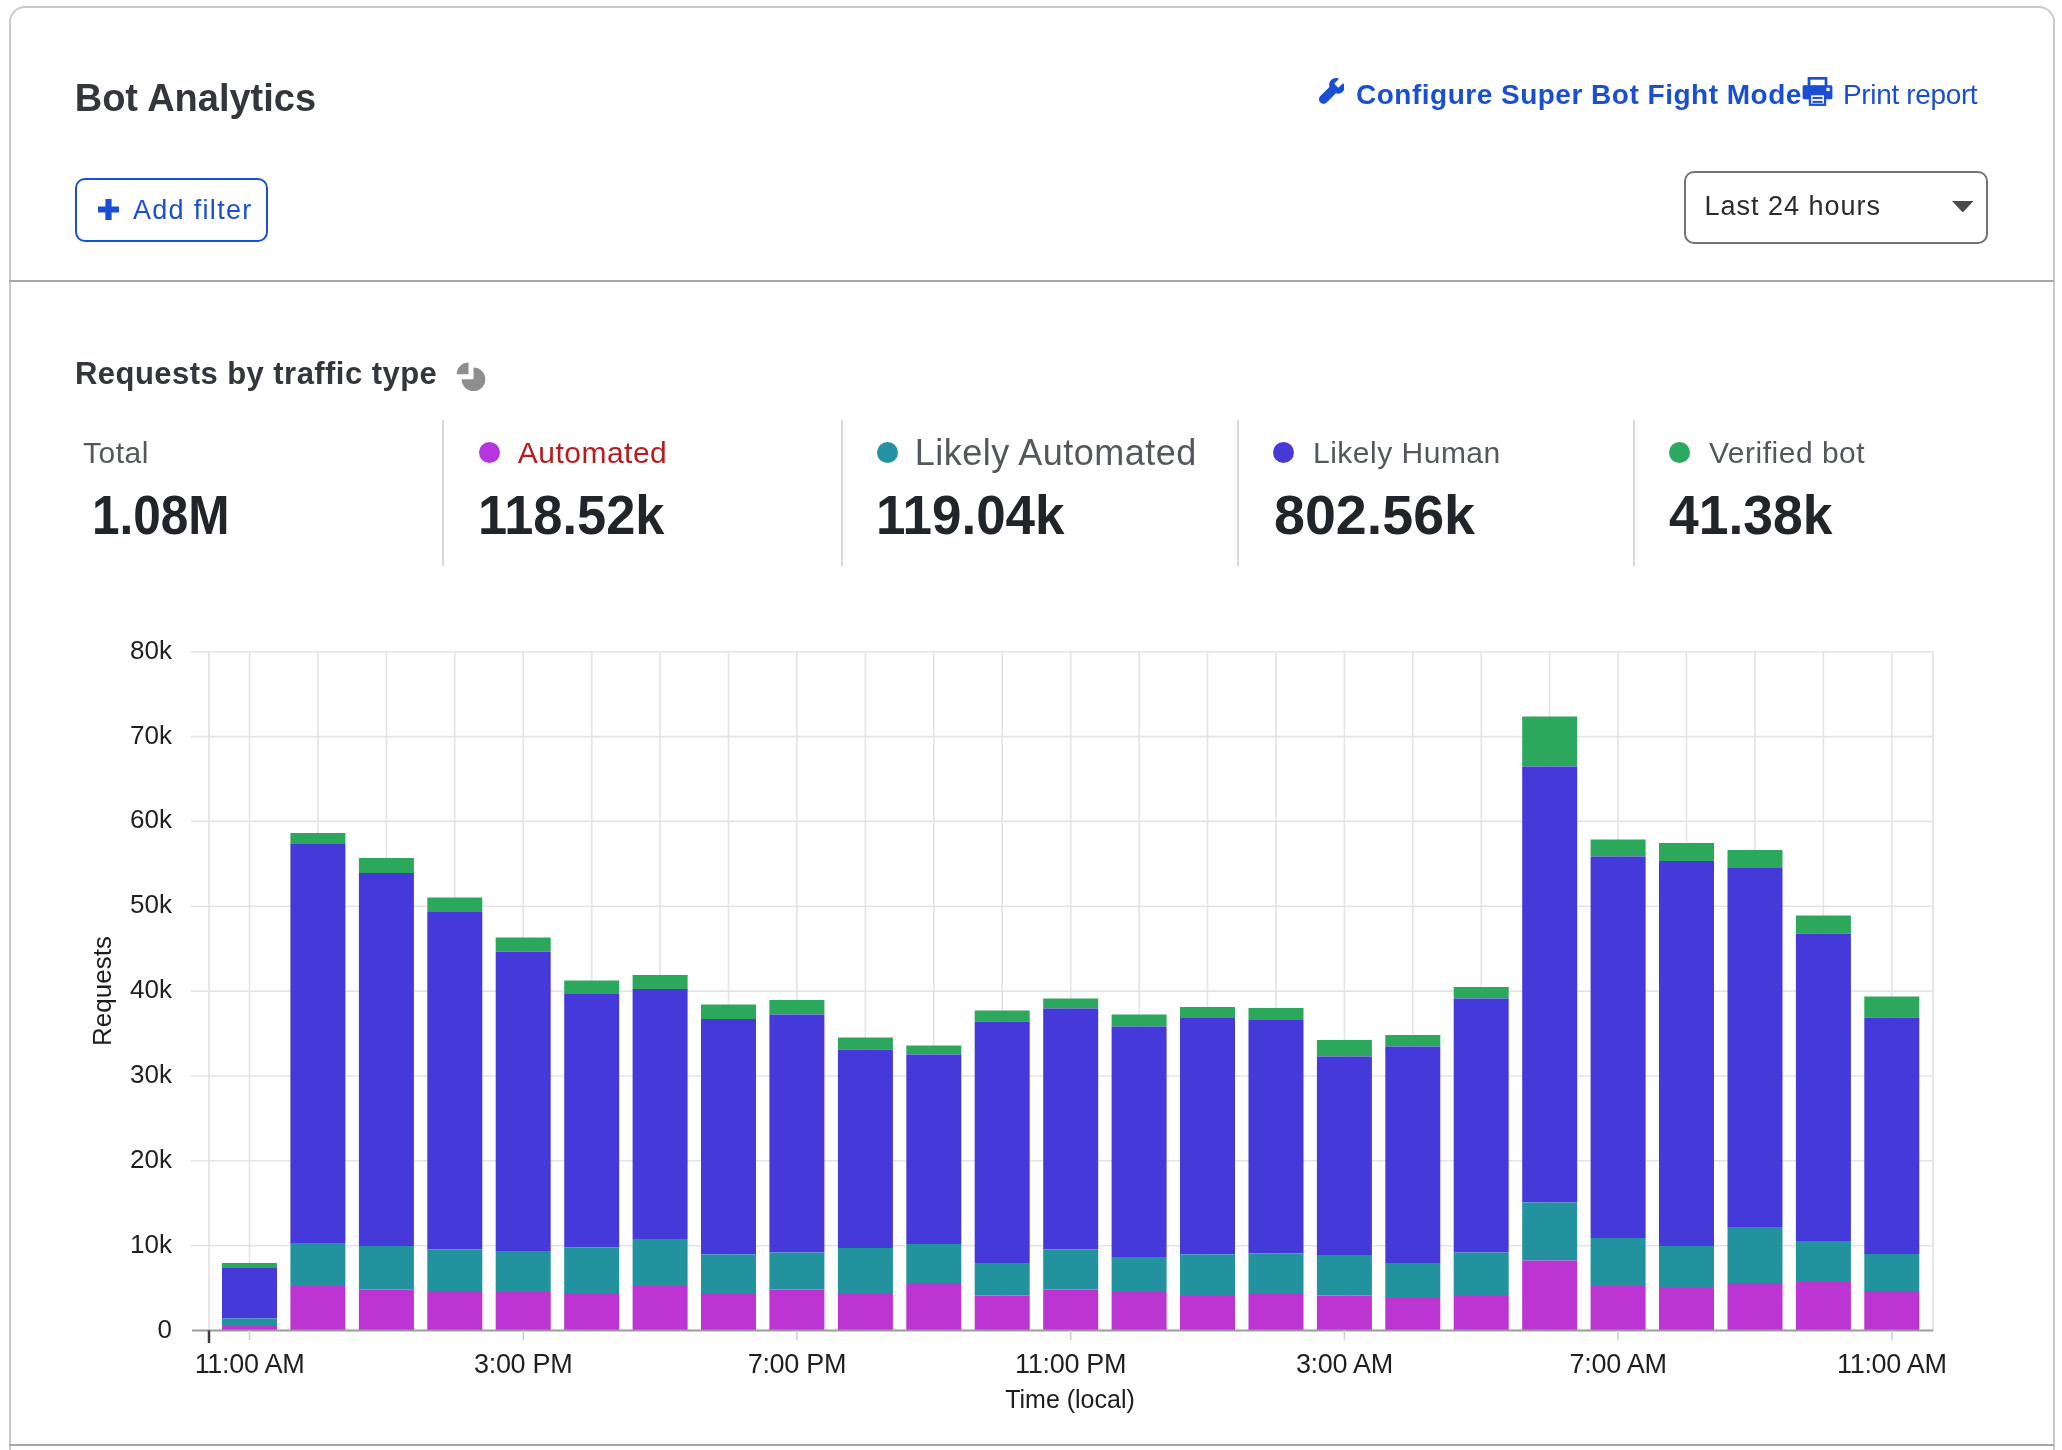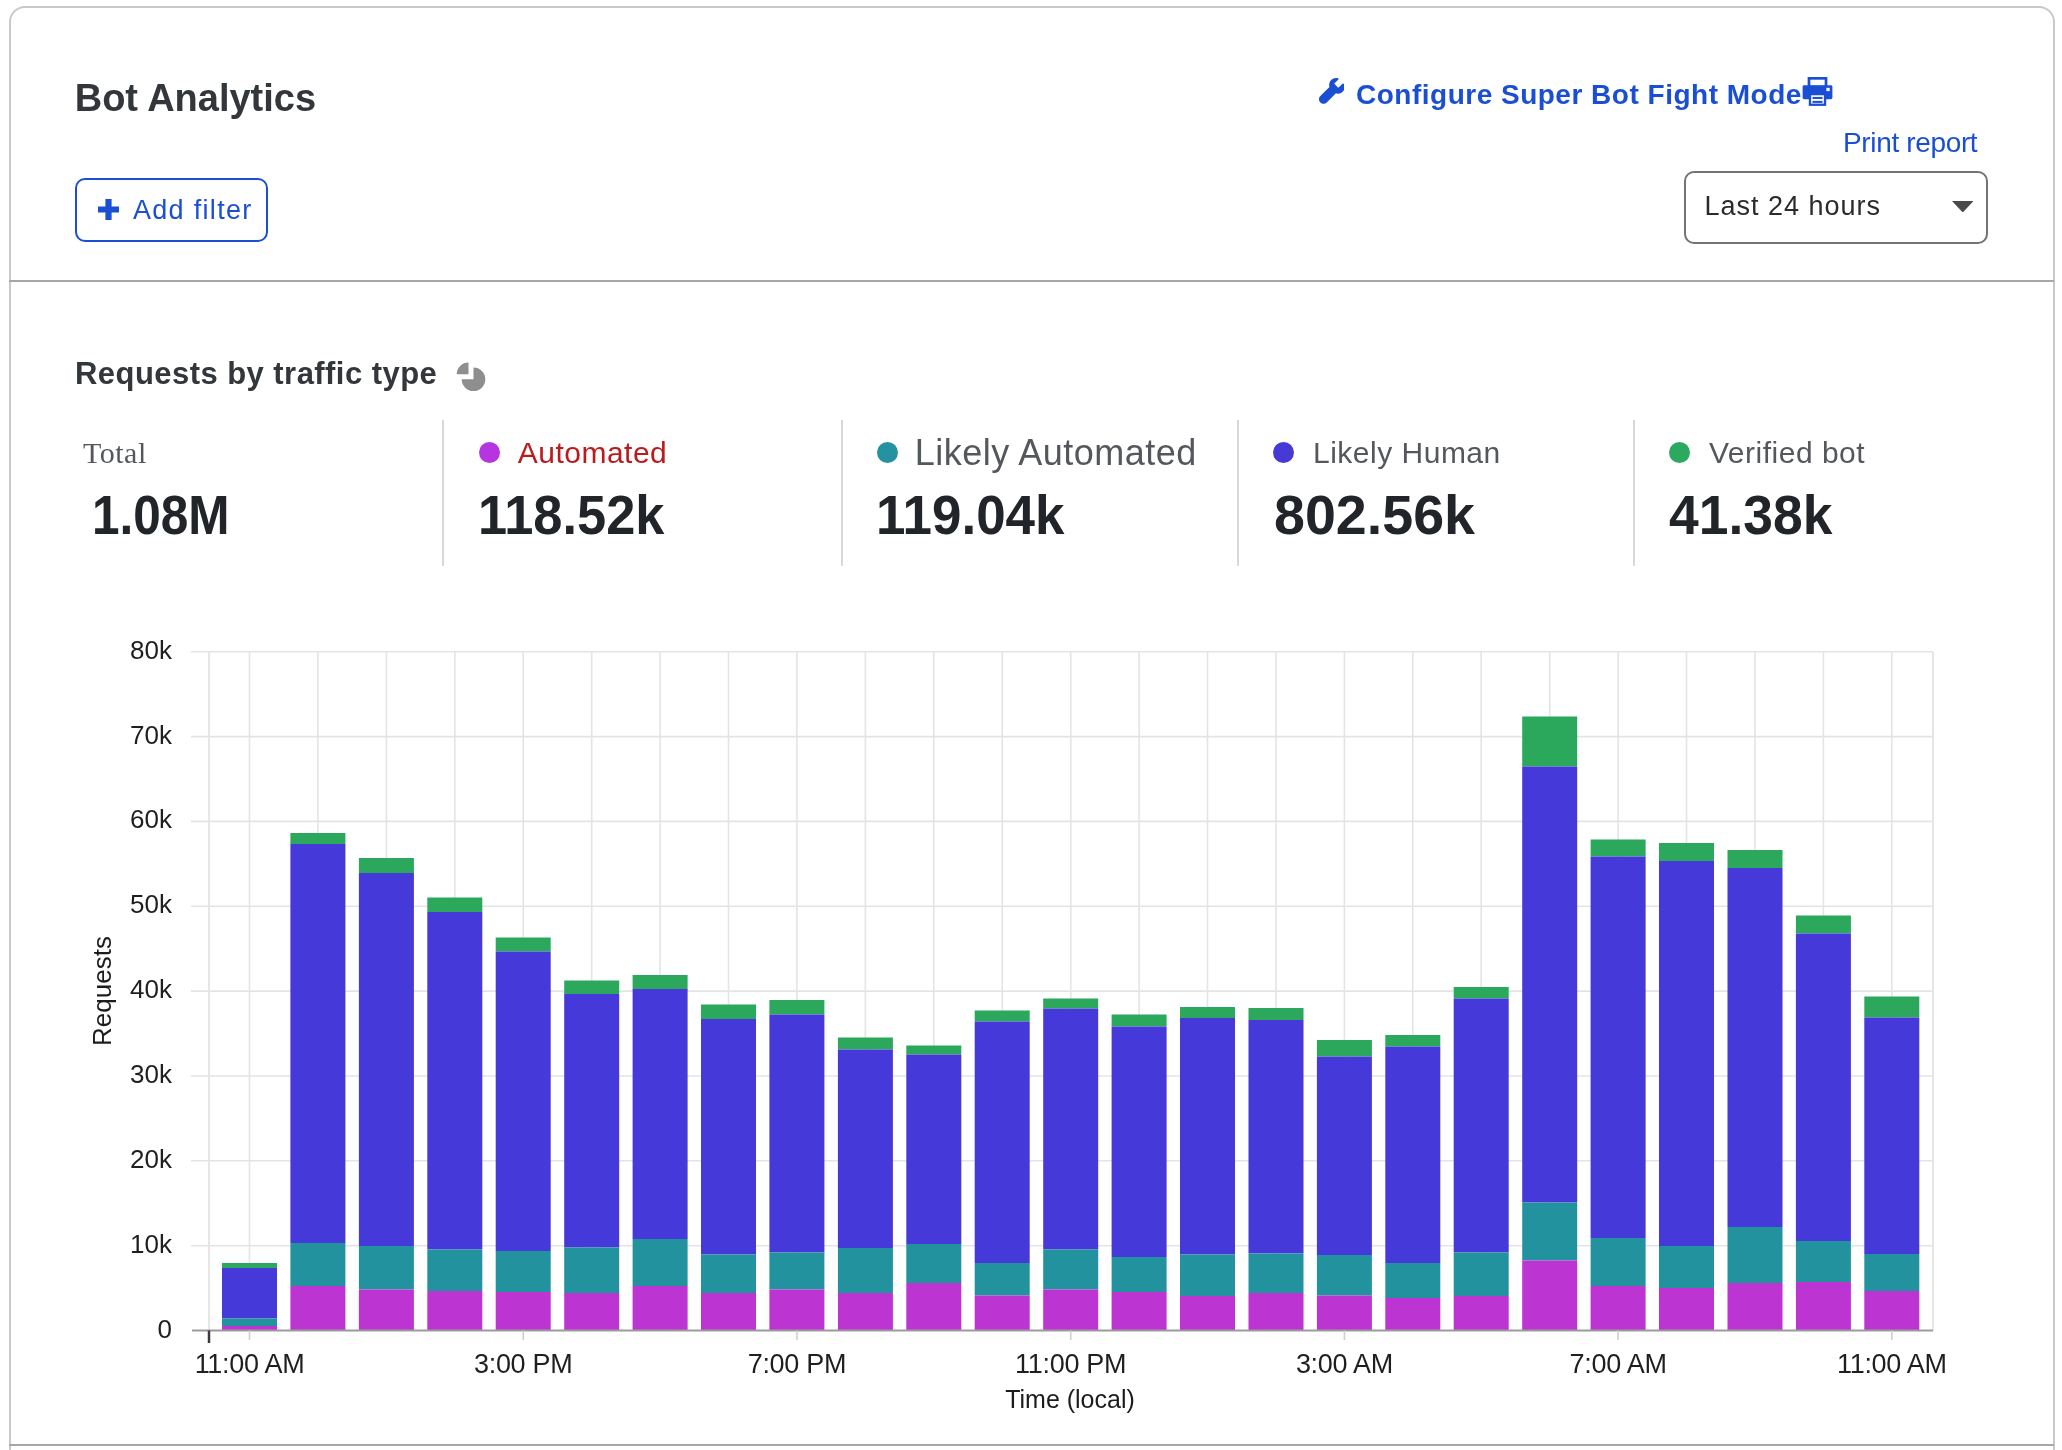--- a/index.html
+++ b/index.html
@@ -13,37 +13,37 @@
   </svg>
 <div class="abs" id="cfg" style="left:1356px; top:80.6px; font-size:28px; color:#1b4fd3; line-height:28px; white-space:nowrap;letter-spacing:0.5px;font-weight:bold;">Configure Super Bot Fight Mode</div>
 <svg class="abs" style="left:1802px; top:77px;" width="31" height="29" viewBox="0 0 32 30">
 <rect x="7.2" y="1.4" width="17.6" height="9" fill="none" stroke="#1b4fd3" stroke-width="2.8"></rect>
 <rect x="0.6" y="8.6" width="30.8" height="14.4" rx="1.5" fill="#1b4fd3"></rect>
 <rect x="25.2" y="11.2" width="3.4" height="3.4" fill="#fff"></rect>
 <rect x="8.2" y="17.7" width="15.6" height="11" fill="#fff" stroke="#1b4fd3" stroke-width="2.4"></rect>
 <rect x="10.8" y="20.6" width="10.4" height="2.1" fill="#1b4fd3"></rect>
 <rect x="10.8" y="24.7" width="10.4" height="2.1" fill="#1b4fd3"></rect>
 </svg>
-<div class="abs" id="printrep" style="left:1843px; top:80.6px; font-size:28px; color:#1b4fd3; line-height:28px; white-space:nowrap;letter-spacing:-0.35px;margin-top:48px;">Print report</div>
+<div class="abs" id="printrep" style="left:1843px; top:80.6px; font-size:28px; color:#1b4fd3; line-height:28px; white-space:nowrap;letter-spacing:-0.35px;">Print report</div>
 <div class="abs" style="left:75px; top:178px; width:193px; height:64px; border:2.5px solid #1b4fd3; border-radius:10px;"></div>
 <svg class="abs" style="left:98px; top:199px;" width="21" height="21" viewBox="0 0 21 21">
     <path d="M7.4 0 h6.2 v7.4 h7.4 v6.2 h-7.4 v7.4 h-6.2 v-7.4 h-7.4 v-6.2 h7.4 z" fill="#1b4fd3"></path>
   </svg>
 <div class="abs" id="addfilter" style="left:133px; top:196.8px; font-size:27px; color:#1b4fd3; line-height:27px; white-space:nowrap;letter-spacing:1.3px;">Add filter</div>
 <div class="abs" style="left:1684px; top:171px; width:304px; height:72.5px; border:2px solid #737373; border-radius:10px;"></div>
 <div class="abs" id="last24" style="left:1704.5px; top:192.8px; font-size:27px; color:#2b2b2b; line-height:27px; white-space:nowrap;letter-spacing:1px;">Last 24 hours</div>
 <svg class="abs" style="left:1951.5px; top:200.5px;" width="21.5" height="11.5" viewBox="0 0 21.5 11.5">
     <path d="M0 0 L21.5 0 L10.75 11.5 Z" fill="#4a4a4a"></path>
   </svg>
 <div class="abs" id="secthead" style="left:75px; top:358.1px; font-size:31px; font-weight:700;color:#33373c; line-height:31px; white-space:nowrap;letter-spacing:0.45px;text-align:center;">Requests by traffic type</div>
 <div class="abs" style="left:442px; top:420px; width:2px; height:146px; background:#d8d8d8;"></div>
 <div class="abs" style="left:841px; top:420px; width:2px; height:146px; background:#d8d8d8;"></div>
 <div class="abs" style="left:1236.5px; top:420px; width:2px; height:146px; background:#d8d8d8;"></div>
 <div class="abs" style="left:1633px; top:420px; width:2px; height:146px; background:#d8d8d8;"></div>
-<div class="abs" id="lab1" style="left:83px; top:437.5px; font-size:30px; color:#54575c; line-height:30px; white-space:nowrap;letter-spacing:0.5px;font-family:Liberation Serif, serif;">Total</div>
+<div class="abs" id="lab1" style="left:83px; top:437.5px; font-size:30px; color:#54575c; line-height:30px; white-space:nowrap;letter-spacing:0.5px;">Total</div>
 <div class="abs" id="val1" style="left:92px; top:487.8px; font-size:55px; font-weight:700; color:#212429; line-height:55px; white-space:nowrap; transform:scaleX(0.9); transform-origin:0 50%;">1.08M</div>
 <div class="abs" style="left:479.0px; top:441.8px; width:21px; height:21px; border-radius:50%; background:#b735e0;"></div>
 <div class="abs" id="lab2" style="left:517.7px; top:437.5px; font-size:30px; color:#b91c1c; line-height:30px; white-space:nowrap;letter-spacing:0.5px;">Automated</div>
 <div class="abs" id="val2" style="left:477.5px; top:487.8px; font-size:55px; font-weight:700; color:#212429; line-height:55px; white-space:nowrap; transform:scaleX(0.952); transform-origin:0 50%;">118.52k</div>
 <div class="abs" style="left:876.5px; top:442.0px; width:21px; height:21px; border-radius:50%; background:#2492a2;"></div>
 <div class="abs" id="lab3" style="left:914.7px; top:437.5px; font-size:36px; color:#54575c; line-height:30px; white-space:nowrap;letter-spacing:0.5px;">Likely Automated</div>
 <div class="abs" id="val3" style="left:876px; top:487.8px; font-size:55px; font-weight:700; color:#212429; line-height:55px; white-space:nowrap; transform:scaleX(0.963); transform-origin:0 50%;">119.04k</div>
 <div class="abs" style="left:1272.5px; top:441.8px; width:21px; height:21px; border-radius:50%; background:#4739d6;"></div>
 <div class="abs" id="lab4" style="left:1313px; top:437.5px; font-size:30px; color:#54575c; line-height:30px; white-space:nowrap;letter-spacing:0.5px;">Likely Human</div>
 <div class="abs" id="val4" style="left:1274px; top:487.8px; font-size:55px; font-weight:700; color:#212429; line-height:55px; white-space:nowrap; transform:scaleX(1.011); transform-origin:0 50%;">802.56k</div>

